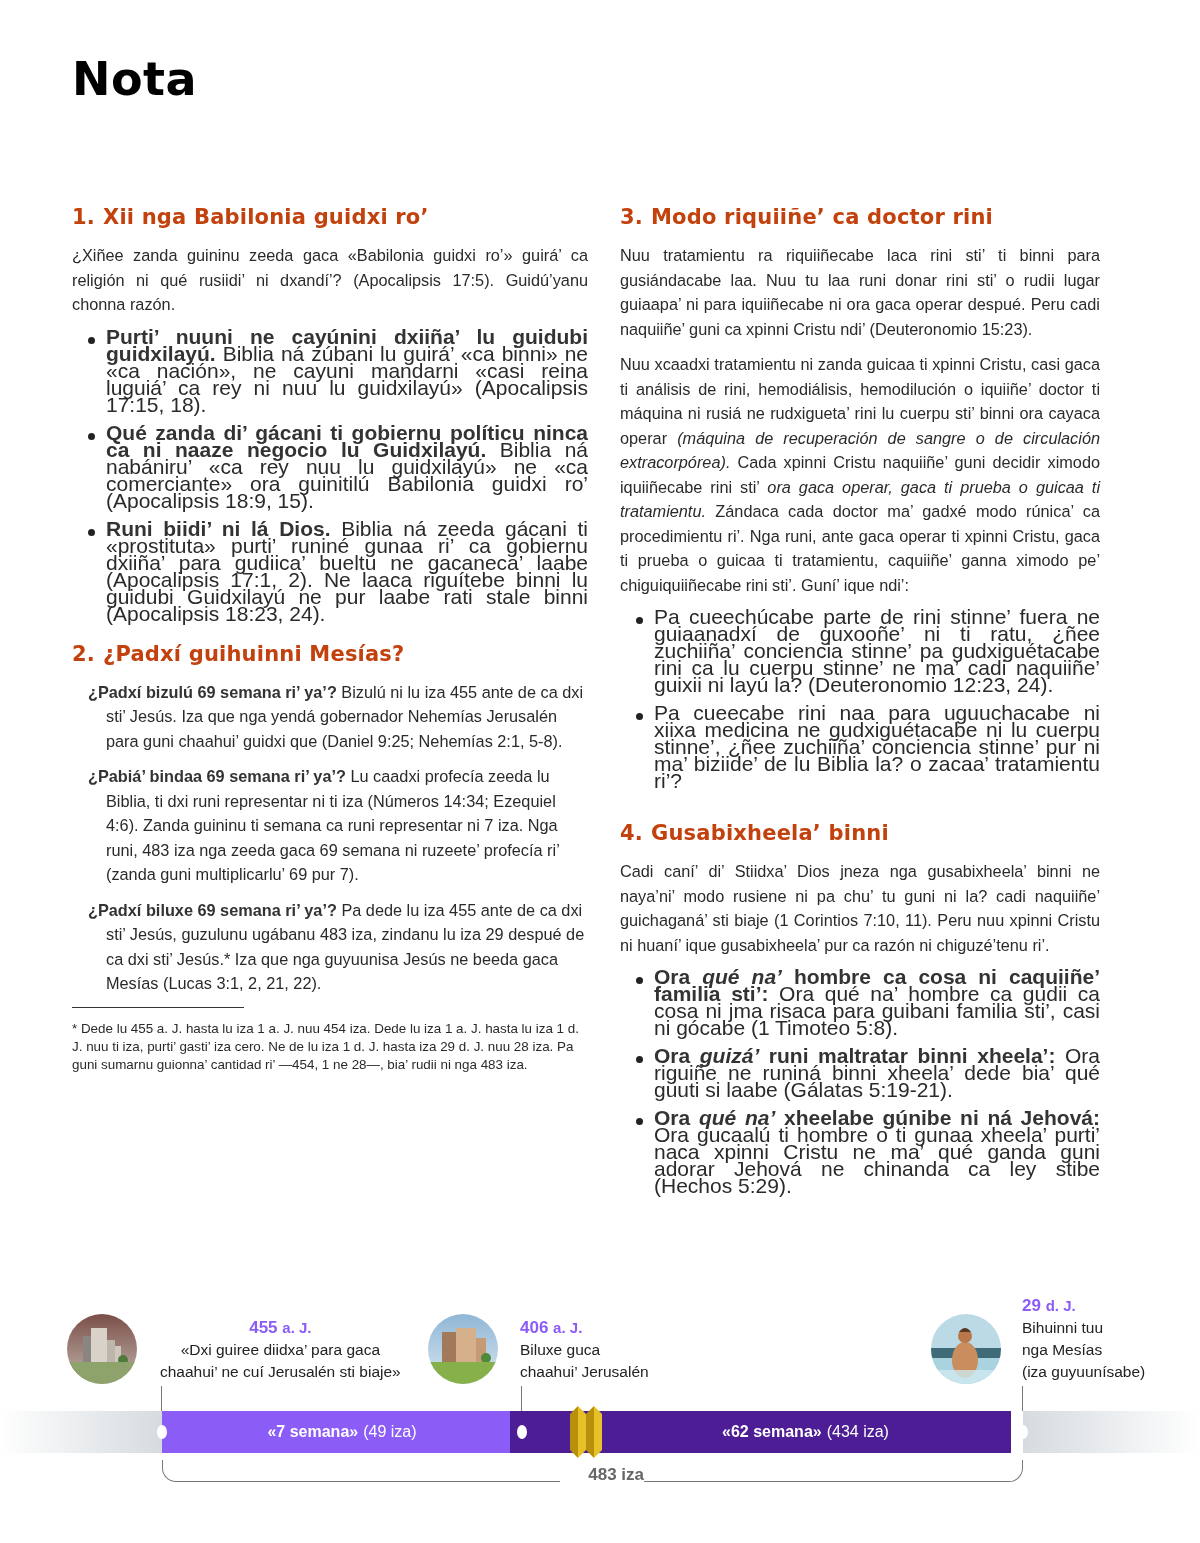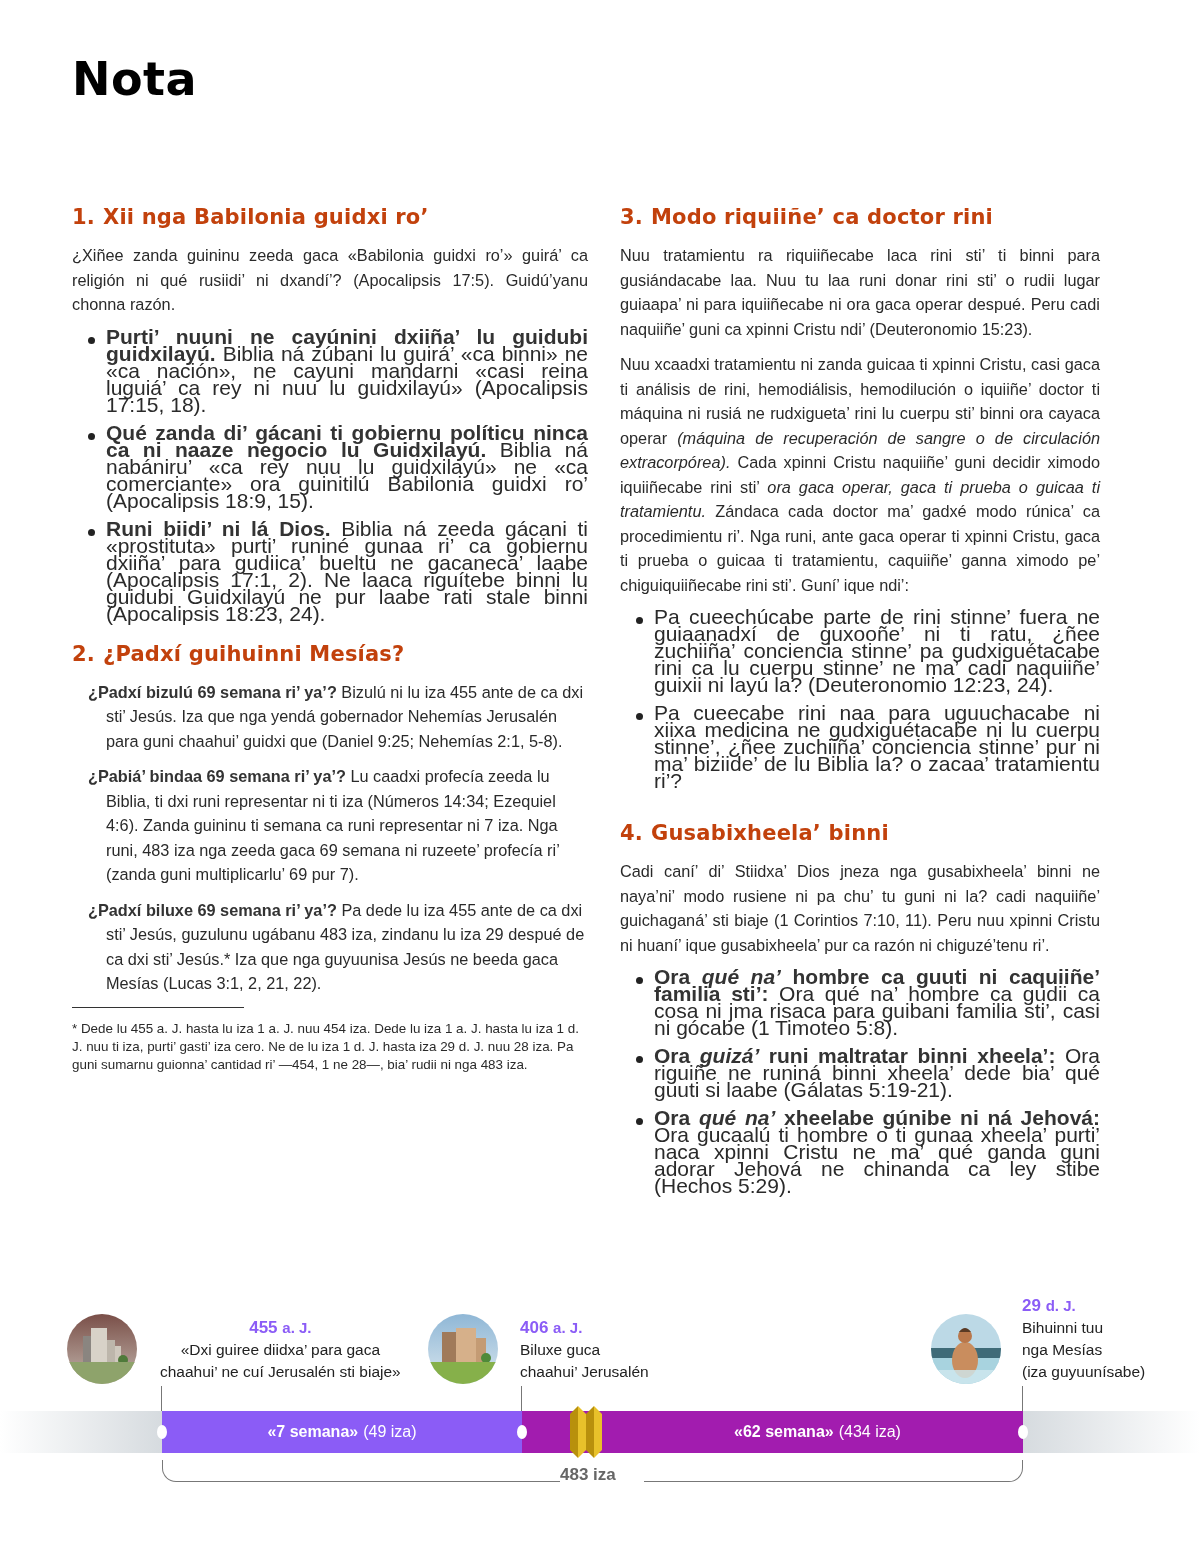--- a/index.html
+++ b/index.html
@@ -27,31 +27,31 @@
   .footnote-rule { width: 172px; height: 1px; background: #333; margin: 10px 0 12px 0; }
   .footnote { font-family: "Liberation Sans", sans-serif; font-size: 13.4px; line-height: 18px; color: #2a2a2a; }
 
   
   .timeline { position: absolute; left: 0; top: 1290px; width: 1200px; height: 253px; }
   .tl-bg { position: absolute; top: 121px; height: 42px; }
   .tl-fade-left { left: 0; width: 162px; background: linear-gradient(to right, rgba(220,224,228,0) 0%, #d6dbdf 100%); }
   .tl-fade-right { left: 1023px; width: 177px; background: linear-gradient(to right, #d6dbdf 0%, rgba(220,224,228,0) 100%); }
   .tl-seg { position: absolute; top: 121px; height: 42px; display: flex; align-items: center; justify-content: center; color: #fff; font-family: "Liberation Sans", sans-serif; font-size: 16px; }
   .tl-seg-gray { left: 162px; width: 360px; background: #8b5cf6; }
-  .tl-seg-gold { left: 522px; width: 501px; background: #a21caf; }
+  .tl-seg-gold { left: 510px; width: 501px; background: #4c1d95; }
   .tl-seg .bold-lbl { font-weight: bold; color: #fff; margin-right: 5px; }
   .tl-seg-gold .inner { margin-left: 90px; }
 
   .tl-tick { position: absolute; width: 1px; background: #777; top: 96px; height: 25px; }
   .tl-node { position: absolute; top: 135px; width: 10px; height: 14px; background: #fff; border-radius: 50%; }
 
   .tl-break { position: absolute; left: 568px; top: 112px; width: 36px; height: 60px; }
 
   .tl-brace { position: absolute; left: 162px; top: 170px; width: 861px; height: 22px; border: 1.6px solid #777; border-top: none; border-radius: 0 0 14px 14px; }
-  .tl-brace-label { position: absolute; left: 560px; top: 175px; width: 84px; text-align: left; background: #fff; font-family: "Liberation Sans", sans-serif; font-weight: bold; font-size: 17px; color: #666; }
+  .tl-brace-label { position: absolute; left: 560px; top: 175px; width: 84px; text-align: right; background: #fff; font-family: "Liberation Sans", sans-serif; font-weight: bold; font-size: 17px; color: #666; }
 
   .tl-event { position: absolute; font-family: "Liberation Sans", sans-serif; font-size: 15.5px; line-height: 22px; color: #222; }
   .tl-event .date { font-weight: bold; font-size: 17px; color: #8b5cf6; }
   .tl-event .date .era { font-size: 15px; }
 
   .tl-img { position: absolute; width: 70px; height: 70px; border-radius: 50%; overflow: hidden; }
 </style>
 </head>
 <body>
 
@@ -86,21 +86,21 @@
     <ul class="bullets">
       <li><span class="dot"></span><span>Pa cueechúcabe parte de rini stinne’ fuera ne guiaanadxí de guxooñe’ ni ti ratu, ¿ñee zuchiiña’ conciencia stinne’ pa gudxiguétacabe rini ca lu cuerpu stinne’ ne ma’ cadi naquiiñe’ guixii ni layú la? (Deuteronomio 12:23, 24).</span></li>
       <li><span class="dot"></span><span>Pa cueecabe rini naa para uguuchacabe ni xiixa medicina ne gudxiguétacabe ni lu cuerpu stinne’, ¿ñee zuchiiña’ conciencia stinne’ pur ni ma’ biziide’ de lu Biblia la? o zacaa’ tratamientu ri’?</span></li>
     </ul>
   </section>
 
   <section style="margin-top:32px;">
     <h2 class="sec-title"><span class="num">4.</span><span>Gusabixheela’ binni</span></h2>
     <p class="para">Cadi caní’ di’ Stiidxa’ Dios jneza nga gusabixheela’ binni ne naya’ni’ modo rusiene ni pa chu’ tu guni ni la? cadi naquiiñe’ guichaganá’ sti biaje (1 Corintios 7:10, 11). Peru nuu xpinni Cristu ni huaní’ ique gusabixheela’ pur ca razón ni chiguzé’tenu ri’.</p>
     <ul class="bullets">
-      <li><span class="dot"></span><span class="bold"><span>Ora </span><span class="ital">qué na’</span><span> hombre ca guuti ni caquiiñe’ familia sti’:</span></span><span> Ora qué na’ hombre ca gudii ca cosa ni jma risaca para guibani familia sti’, casi ni gócabe (1 Timoteo 5:8).</span></li>
+      <li><span class="dot"></span><span class="bold"><span>Ora </span><span class="ital">qué na’</span><span> hombre ca cosa ni caquiiñe’ familia sti’:</span></span><span> Ora qué na’ hombre ca gudii ca cosa ni jma risaca para guibani familia sti’, casi ni gócabe (1 Timoteo 5:8).</span></li>
       <li><span class="dot"></span><span class="bold"><span>Ora </span><span class="ital">guizá’</span><span> runi maltratar binni xheela’:</span></span><span> Ora riguiñe ne runiná binni xheela’ dede bia’ qué guuti si laabe (Gálatas 5:19-21).</span></li>
       <li><span class="dot"></span><span class="bold"><span>Ora </span><span class="ital">qué na’</span><span> xheelabe gúnibe ni ná Jehová:</span></span><span> Ora gucaalú ti hombre o ti gunaa xheela’ purti’ naca xpinni Cristu ne ma’ qué ganda guni adorar Jehová ne chinanda ca ley stibe (Hechos 5:29).</span></li>
     </ul>
   </section>
 </div>
 
 <div class="timeline">
   <div class="tl-bg tl-fade-left"></div>
   <div class="tl-bg tl-fade-right"></div>
 

